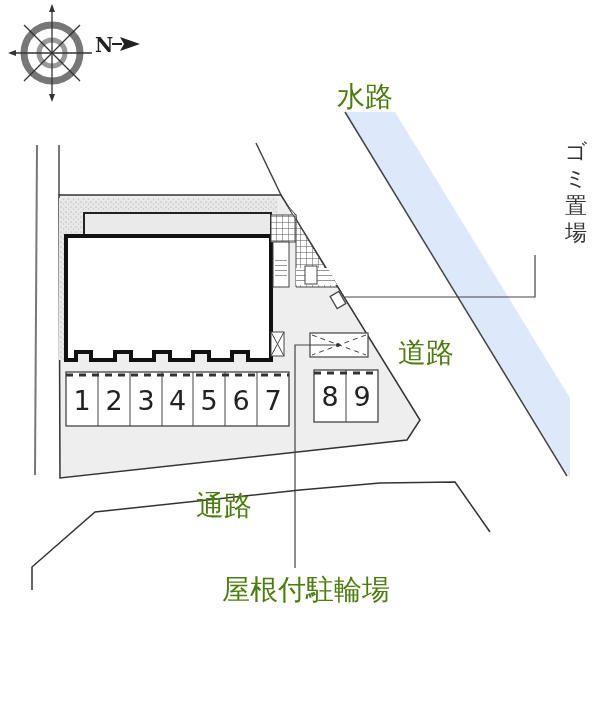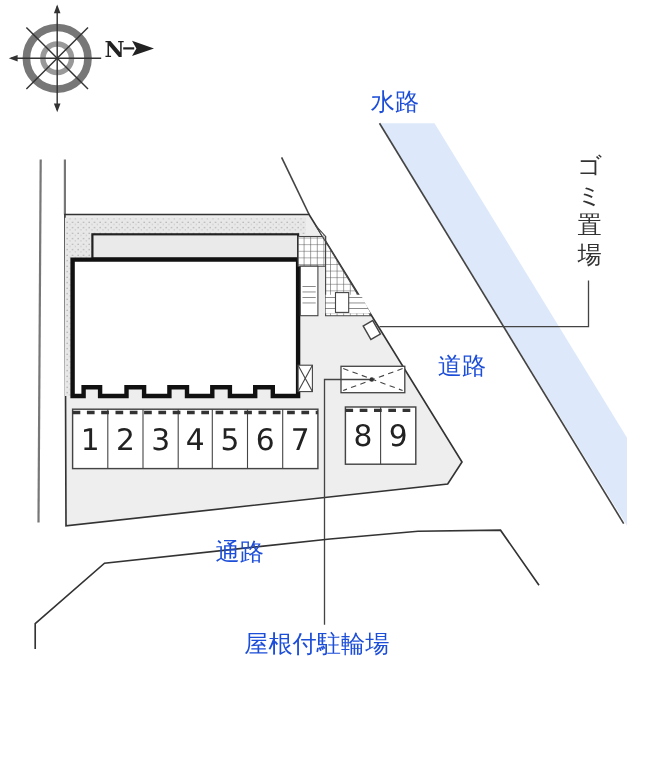--- a/index.html
+++ b/index.html
@@ -1,20 +1,20 @@
 <!DOCTYPE html>
 <html><head>
 <meta charset="utf-8">
 <style>
   html, body { margin:0; padding:0; background:#ffffff; }
   body { width:600px; height:705px; position:relative; overflow:hidden;
          font-family:"DejaVu Sans", sans-serif; }
   svg { position:absolute; left:0; top:0; }
-  .lbl { position:absolute; color:#1d4ed8; font-size:22px; line-height:1; white-space:nowrap; }
-  .vlbl { position:absolute; color:#333; font-size:22px; line-height:27px; width:24px; text-align:center; }
+  .lbl { position:absolute; color:#4d7c0f; font-size:28px; line-height:1; white-space:nowrap; }
+  .vlbl { position:absolute; color:#333; font-size:22px; line-height:27px; width:24px; text-align:center;margin-left:40px; }
   .num { position:absolute; font-size:27px; color:#222; text-align:center; line-height:1; }
 </style>
 </head>
 <body>
 
 <svg width="600" height="705" viewBox="0 0 600 705">
   <defs>
     <pattern id="grid" width="6" height="6" patternUnits="userSpaceOnUse">
       <rect width="6" height="6" fill="#fff"></rect>
       <path d="M0 0H6M0 0V6" stroke="#555" stroke-width="1"></path>
@@ -96,21 +96,21 @@
     <rect x="314" y="370" width="64" height="52" fill="#fff" stroke="#444" stroke-width="1.3"></rect>
     <line x1="346" y1="370" x2="346" y2="422" stroke="#444"></line>
     <line x1="314" y1="373" x2="378" y2="373" stroke="#333" stroke-width="3" stroke-dasharray="7 6"></line>
   </g>
 
   <polyline points="32,590 32,567 95,512 300,490 380,483 455,482 490,532" fill="none" stroke="#333" stroke-width="1.5"></polyline>
 </svg>
 
 <div class="lbl" style="left:337px;top:83px;">水路</div>
 <div class="vlbl" style="left:524px;top:138px;">ゴミ置場</div>
-<div class="lbl" style="left:398px;top:324px;font-family:Liberation Mono, monospace;">道路</div>
+<div class="lbl" style="left:398px;top:339px;">道路</div>
 <div class="lbl" style="left:196px;top:492px;">通路</div>
 <div class="lbl" style="left:222px;top:576px;">屋根付駐輪場</div>
 
 <div class="num" style="left:66px;top:387px;width:32px;">1</div>
 <div class="num" style="left:98px;top:387px;width:32px;">2</div>
 <div class="num" style="left:130px;top:387px;width:32px;">3</div>
 <div class="num" style="left:162px;top:387px;width:31px;">4</div>
 <div class="num" style="left:193px;top:387px;width:32px;">5</div>
 <div class="num" style="left:225px;top:387px;width:32px;">6</div>
 <div class="num" style="left:257px;top:387px;width:32px;">7</div>

